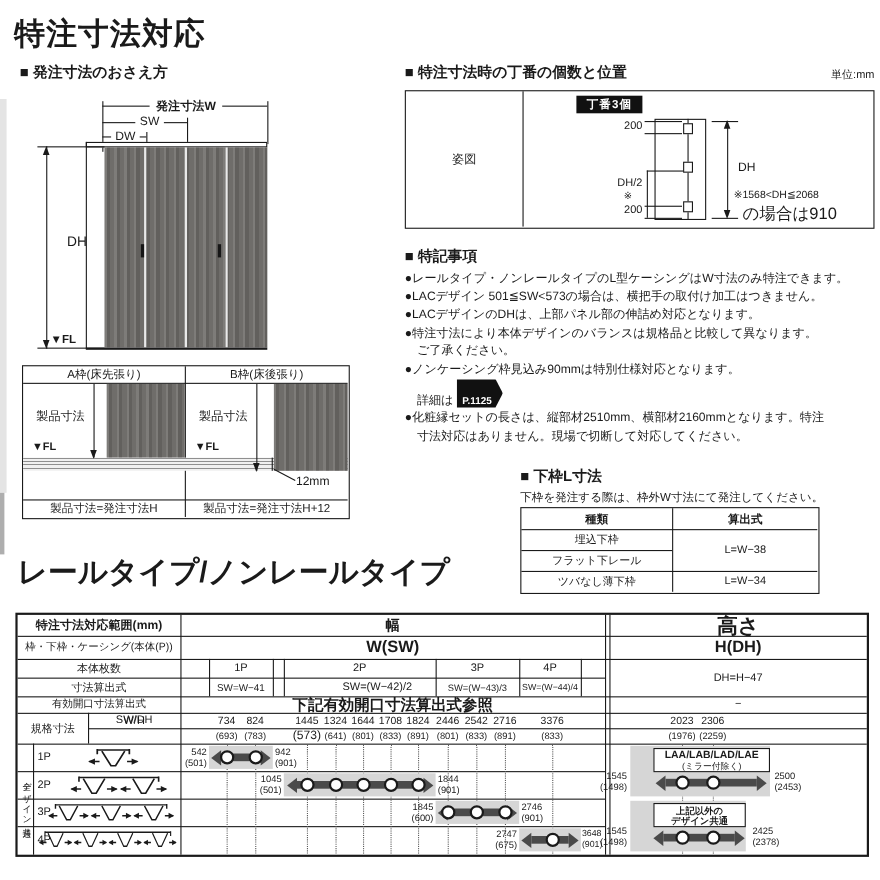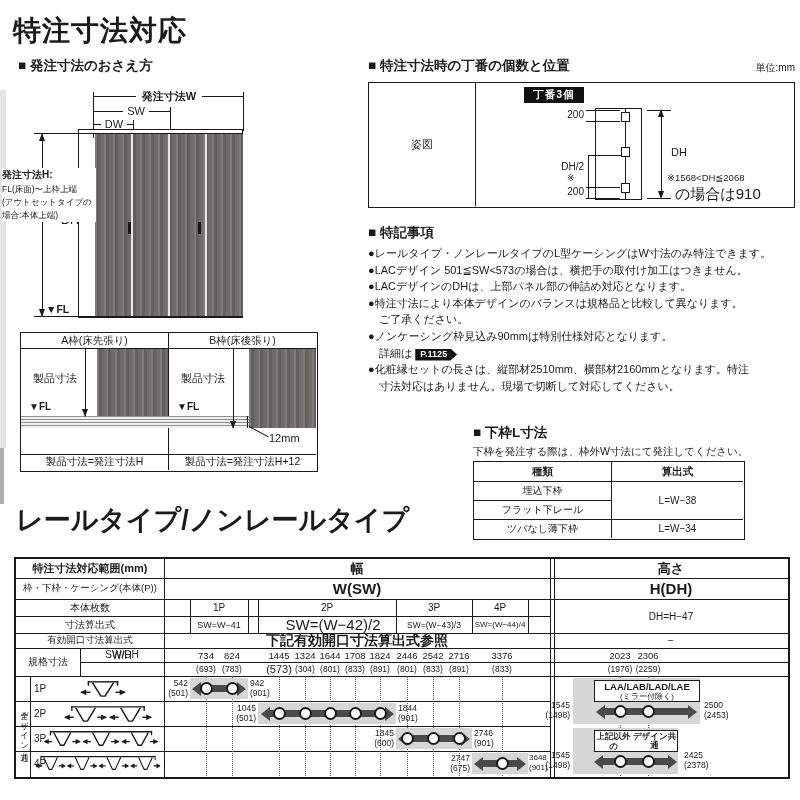--- a/index.html
+++ b/index.html
@@ -16,21 +16,21 @@
 .box{position:absolute;border:1.5px solid #1a1a1a;box-sizing:border-box}
 .wood{background:#6f6d6a;background-image:repeating-linear-gradient(90deg,rgba(255,255,255,.10) 0 2px,rgba(0,0,0,.12) 2px 5px,rgba(0,0,0,0) 5px 9px)}
 .grid{position:absolute;width:0;border-left:1px dotted #5a5a5a;z-index:1}
 .band{position:absolute;background:#d6d6d6;z-index:2}
 .bar{position:absolute;height:7px;background:#4a4a4a;z-index:3}
 .tl{position:absolute;width:0;height:0;border-top:7px solid transparent;border-bottom:7px solid transparent;border-right:9px solid #4a4a4a;z-index:3}
 .tr{position:absolute;width:0;height:0;border-top:7px solid transparent;border-bottom:7px solid transparent;border-left:9px solid #4a4a4a;z-index:3}
 .dot{position:absolute;width:13px;height:13px;border-radius:50%;background:#fff;border:2px solid #1a1a1a;box-sizing:border-box;z-index:4}
 .blab{position:absolute;font-size:8.5px;line-height:10px;z-index:5}
 .vtext{writing-mode:vertical-rl;text-orientation:upright;letter-spacing:1px}
-.pbadge{display:inline-block;background:#111;color:#fff;font-weight:bold;font-size:9px;line-height:11px;padding:0 10px 1px 5px;clip-path:polygon(0 0,84% 0,100% 50%,84% 100%,0 100%);margin-left:3px}
+.pbadge{display:inline-block;background:#111;color:#fff;font-weight:bold;font-size:9px;line-height:11px;padding:14px 10px 1px 5px;clip-path:polygon(0 0,84% 0,100% 50%,84% 100%,0 100%);margin-left:3px}
 .nline{white-space:nowrap}
 .cont{padding-left:11px}
 .hinge{position:absolute;width:9px;height:10px;background:#fff;border:1.5px solid #1a1a1a;box-sizing:border-box;z-index:3}
 .arrV{position:absolute;width:0;height:0}
 svg .st{stroke:#1a1a1a;stroke-width:1.5;fill:none}
 svg .stf{fill:#1a1a1a}
 </style>
 </head>
 <body>
 
@@ -67,26 +67,20 @@
   <div class="a" style="left:198px;top:137px;width:3px;height:12px;background:#161616"></div>
   <div class="hl" style="left:78px;top:231px;width:165px;height:2px"></div>
 
   <div class="hl" style="left:34px;top:48px;width:61px"></div>
   <div class="hl" style="left:34px;top:231px;width:61px"></div>
   <div class="vl" style="left:42px;top:48px;height:184px"></div>
   <div class="arrV" style="left:39px;top:48px;border-left:3.5px solid transparent;border-right:3.5px solid transparent;border-bottom:8px solid #1a1a1a"></div>
   <div class="arrV" style="left:39px;top:224px;border-left:3.5px solid transparent;border-right:3.5px solid transparent;border-top:8px solid #1a1a1a"></div>
   <div class="a ctr" style="left:56px;top:128px;width:28px;height:14px;font-size:12.5px">DH</div>
 
-  <div class="a wbg" style="left:2px;top:83px;width:94px;height:54px;z-index:2">
-    <div class="bold" style="font-size:10px">発注寸法H:</div>
-    <div style="font-size:8.5px;margin-top:2px">FL(床面)〜上枠上端</div>
-    <div style="font-size:8.5px;margin-top:1px">(アウトセットタイプの</div>
-    <div style="font-size:8.5px;margin-top:1px">場合:本体上端)</div>
-  </div>
   <div class="a wbg" style="left:46px;top:218px;font-size:10.5px;font-weight:600;z-index:2">▼FL</div>
 </div>
 
 <div class="box" style="left:20px;top:332px;width:298px;height:140px">
   <div class="hl" style="left:0;top:15px;width:295px"></div>
   <div class="vl" style="left:147px;top:0;height:137px"></div>
   <div class="hl" style="left:0;top:121px;width:295px"></div>
   <div class="a ctr" style="left:0;top:0;width:147px;height:15px;font-size:10.5px">A枠(床先張り)</div>
   <div class="a ctr" style="left:148px;top:0;width:147px;height:15px;font-size:10.5px">B枠(床後張り)</div>
 
@@ -220,34 +214,34 @@
     <div class="grid" style="left:391px;top:117px;height:100px"></div>
     <div class="grid" style="left:417px;top:117px;height:100px"></div>
     <div class="grid" style="left:443px;top:117px;height:100px"></div>
     <div class="grid" style="left:486px;top:117px;height:100px"></div>
     <div class="grid" style="left:604px;top:117px;height:100px"></div>
     <div class="grid" style="left:632px;top:117px;height:100px"></div>
   </div>
 
   <div class="a ctr bold" style="left:0;top:0;width:148px;height:19px;font-size:11px">特注寸法対応範囲(mm)</div>
   <div class="a ctr bold" style="left:148px;top:0;width:386px;height:19px;font-size:13px">幅</div>
-  <div class="a ctr bold" style="left:538px;top:0;width:234px;height:19px;font-size:13px">高さ</div>
+  <div class="a ctr bold" style="left:538px;top:0;width:234px;height:19px;font-size:19px">高さ</div>
   <div class="a ctr" style="left:0;top:19px;width:148px;height:21px;font-size:9.5px">枠・下枠・ケーシング(本体(P))</div>
   <div class="a ctr bold" style="left:148px;top:19px;width:386px;height:21px;font-size:15px">W(SW)</div>
   <div class="a ctr bold" style="left:538px;top:19px;width:234px;height:21px;font-size:15px">H(DH)</div>
 
   <div class="a ctr" style="left:0;top:40px;width:148px;height:17px;font-size:10px">本体枚数</div>
   <div class="a ctr" style="left:174px;top:40px;width:58px;height:17px;font-size:10px">1P</div>
   <div class="a ctr" style="left:242px;top:40px;width:138px;height:17px;font-size:10px">2P</div>
   <div class="a ctr" style="left:380px;top:40px;width:76px;height:17px;font-size:10px">3P</div>
   <div class="a ctr" style="left:456px;top:40px;width:56px;height:17px;font-size:10px">4P</div>
 
   <div class="a ctr" style="left:0;top:57px;width:148px;height:17px;font-size:10px">寸法算出式</div>
   <div class="a ctr" style="left:174px;top:57px;width:58px;height:17px;font-size:9px">SW=W−41</div>
-  <div class="a ctr" style="left:248px;top:57px;width:138px;height:17px;font-size:15px">SW=(W−42)/2</div>
+  <div class="a ctr" style="left:258px;top:57px;width:138px;height:17px;font-size:10px">SW=(W−42)/2</div>
   <div class="a ctr" style="left:380px;top:57px;width:76px;height:17px;font-size:8.5px">SW=(W−43)/3</div>
   <div class="a ctr" style="left:456px;top:57px;width:56px;height:17px;font-size:8px">SW=(W−44)/4</div>
   <div class="a ctr" style="left:538px;top:40px;width:234px;height:34px;font-size:10px">DH=H−47</div>
 
   <div class="a ctr" style="left:0;top:74px;width:148px;height:15px;font-size:9.5px">有効開口寸法算出式</div>
   <div class="a ctr" style="left:148px;top:74px;width:386px;height:15px;font-size:14px;font-weight:600">下記有効開口寸法算出式参照</div>
   <div class="a ctr" style="left:538px;top:74px;width:234px;height:15px;font-size:10px">−</div>
 
   <div class="a ctr" style="left:0;top:89px;width:64px;height:28px;font-size:10px">規格寸法</div>
   <div class="a ctr" style="left:64px;top:89px;width:84px;height:14px;font-size:10px">W/H</div>
@@ -266,21 +260,21 @@
     <div class="a ctr" style="left:430px;top:89px;width:26px;height:14px;font-size:9.5px">2716</div>
     <div class="a ctr" style="left:473px;top:89px;width:26px;height:14px;font-size:9.5px">3376</div>
     <div class="a ctr" style="left:589px;top:89px;width:30px;height:14px;font-size:9.5px">2023</div>
     <div class="a ctr" style="left:617px;top:89px;width:30px;height:14px;font-size:9.5px">2306</div>
   </div>
 
   <div>
     <div class="a ctr" style="left:176px;top:103px;width:28px;height:14px;font-size:8.5px">(693)</div>
     <div class="a ctr" style="left:202px;top:103px;width:28px;height:14px;font-size:8.5px">(783)</div>
     <div class="a ctr" style="left:249px;top:103px;width:28px;height:14px;font-size:11px">(573)</div>
-    <div class="a ctr" style="left:275px;top:103px;width:28px;height:14px;font-size:8.5px">(304)</div>
+    <div class="a ctr" style="left:275px;top:103px;width:28px;height:14px;font-size:8.5px">(641)</div>
     <div class="a ctr" style="left:300px;top:103px;width:28px;height:14px;font-size:8.5px">(801)</div>
     <div class="a ctr" style="left:325px;top:103px;width:28px;height:14px;font-size:8.5px">(833)</div>
     <div class="a ctr" style="left:350px;top:103px;width:28px;height:14px;font-size:8.5px">(891)</div>
     <div class="a ctr" style="left:377px;top:103px;width:28px;height:14px;font-size:8.5px">(801)</div>
     <div class="a ctr" style="left:403px;top:103px;width:28px;height:14px;font-size:8.5px">(833)</div>
     <div class="a ctr" style="left:429px;top:103px;width:28px;height:14px;font-size:8.5px">(891)</div>
     <div class="a ctr" style="left:472px;top:103px;width:28px;height:14px;font-size:8.5px">(833)</div>
     <div class="a ctr" style="left:588px;top:103px;width:32px;height:14px;font-size:8.5px">(1976)</div>
     <div class="a ctr" style="left:616px;top:103px;width:32px;height:14px;font-size:8.5px">(2259)</div>
   </div>
@@ -470,21 +464,21 @@
         <div>(1498)</div>
       </div>
     <div class="blab" style="left:688px;top:141px;width:40px">
         <div>2500</div>
         <div>(2453)</div>
       </div>
   </div>
 
   <div>
     <div class="band" style="left:557px;top:169px;width:105px;height:46px"></div>
-    <div class="a ctr" style="left:578px;top:171px;width:84px;height:22px;background:#fff;border:1.2px solid #1a1a1a;box-sizing:border-box;z-index:3">
+    <div class="a ctr" style="left:578px;top:171px;width:84px;height:22px;background:#fff;border:1.2px solid #1a1a1a;box-sizing:border-box;flex-direction:column;z-index:3">
       <div class="bold" style="font-size:8.5px;line-height:10px">上記以外の</div>
       <div class="bold" style="font-size:8.5px;line-height:9px">デザイン共通</div>
     </div>
     <div class="tl" style="left:578px;top:195.5px"></div>
       <div class="bar" style="left:587px;top:199px;width:65px"></div>
       <div class="tr" style="left:652px;top:195.5px"></div>
     <div class="dot" style="left:597.5px;top:196px"></div>
       <div class="dot" style="left:625.5px;top:196px"></div>
     <div class="blab rt" style="left:516px;top:191px;width:38px">
         <div>1545</div>

